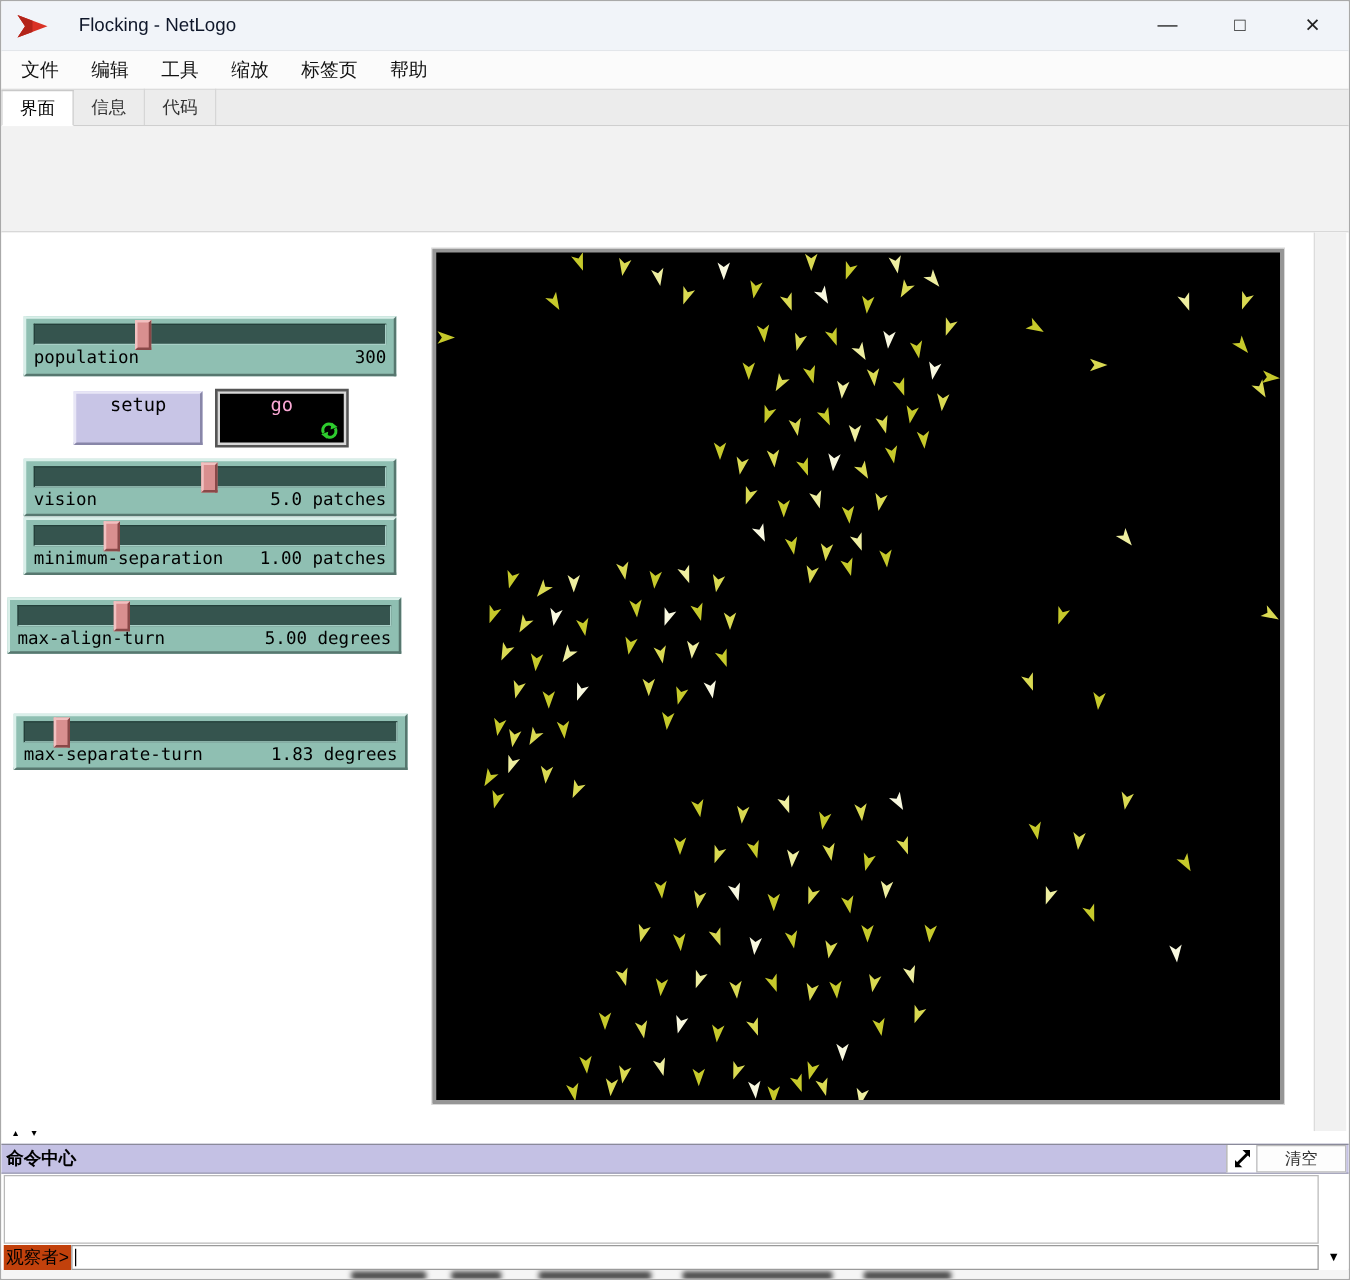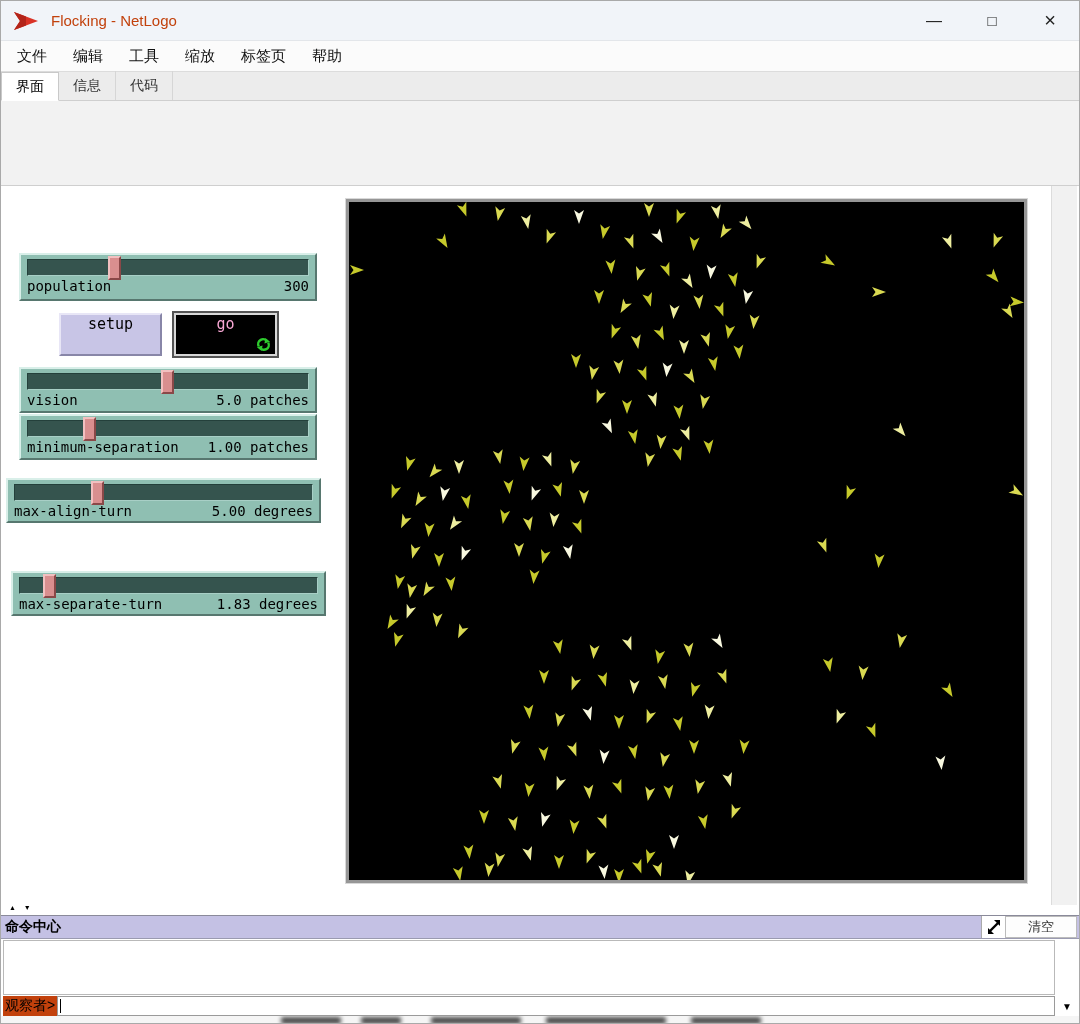--- a/index.html
+++ b/index.html
@@ -4,21 +4,21 @@
 <style>
   html,body{margin:0;padding:0;background:#e8e8e8;}
   .app{position:relative;width:1080px;height:1024px;background:#ffffff;overflow:hidden;
        font-family:"Liberation Sans",sans-serif;box-sizing:border-box;border:1px solid #a9a9a9;}
   .app *{box-sizing:border-box;}
 
   
   .titlebar{position:absolute;left:0;top:0;width:100%;height:40px;background:#f1f4f9;
             display:flex;align-items:center;border-bottom:1px solid #e3e6ea;}
   .logo{width:26px;height:22px;margin-left:12px;}
-  .title-text{margin-left:12px;font-size:15px;color:#c2410c;}
+  .title-text{margin-left:24px;font-size:15px;color:#0f172a;}
   .win-controls{margin-left:auto;display:flex;height:100%;}
   .win-btn{width:58px;height:100%;display:flex;align-items:center;justify-content:center;
            font-size:16px;color:#222;cursor:default;}
   .win-btn.max{font-size:15px;}
   .win-btn.close{font-size:20px;}
 
   
   .menubar{position:absolute;left:0;top:40px;width:100%;height:30px;background:#fbfbfb;
            display:flex;align-items:center;gap:26px;padding-left:16px;font-size:15px;color:#111;}
 

